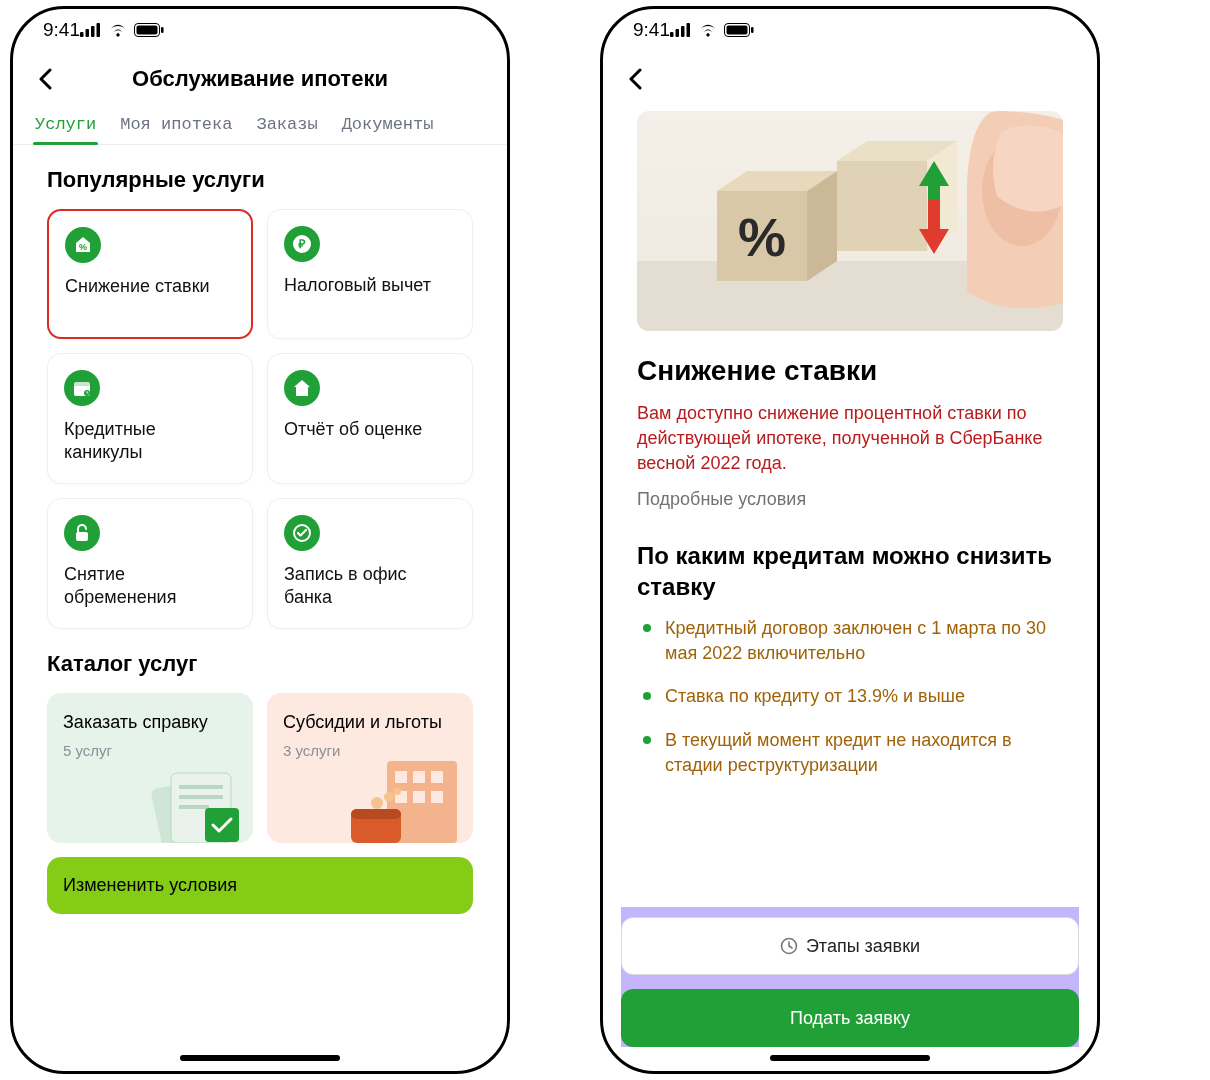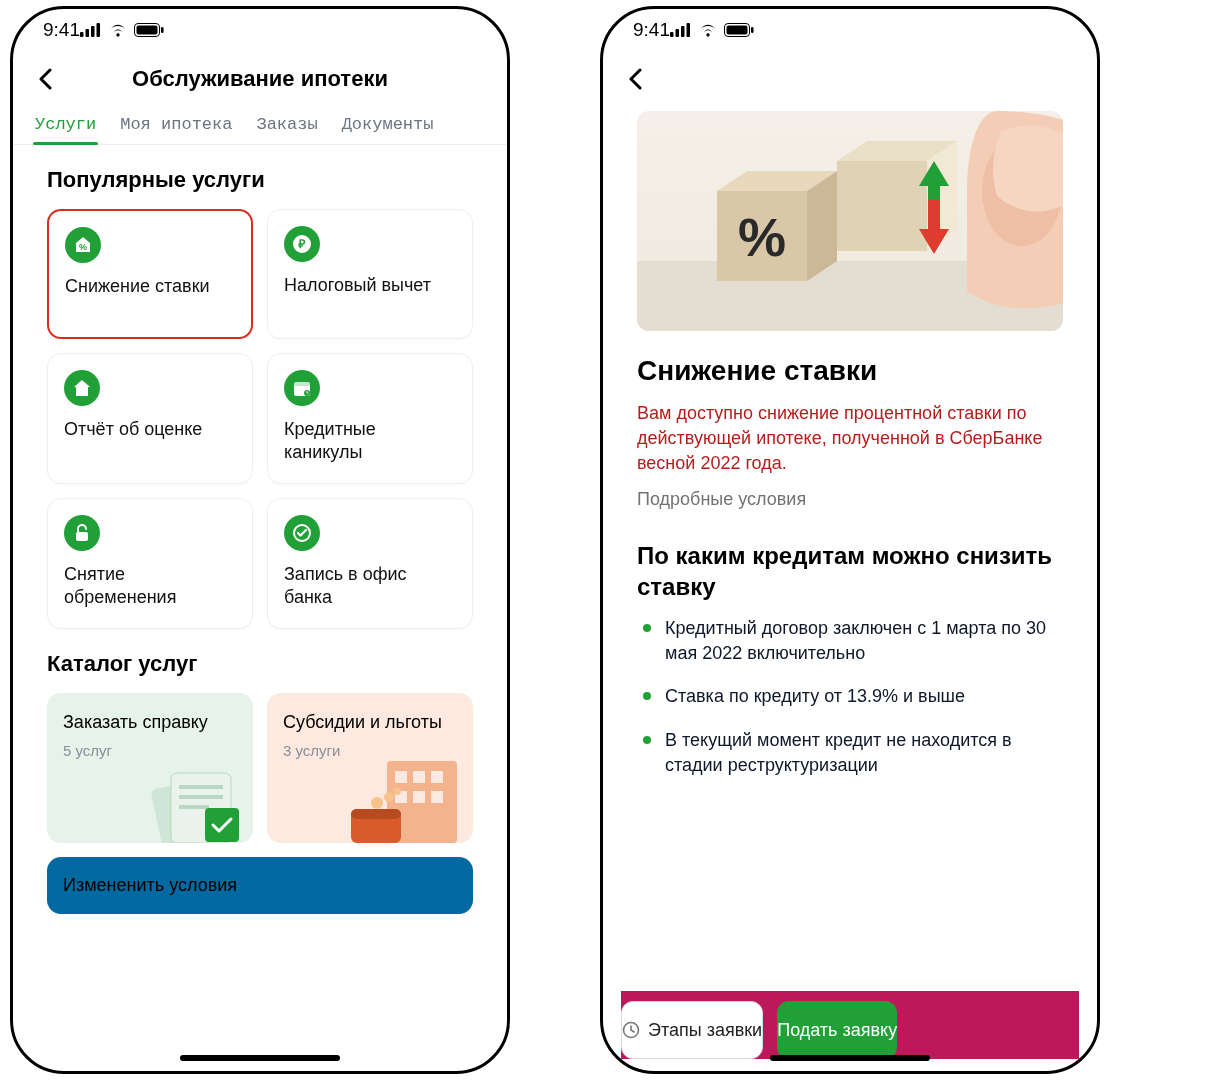--- a/index.html
+++ b/index.html
@@ -108,21 +108,21 @@
     position: relative;
     overflow: hidden;
     cursor: pointer;
   }
   .cat-green { background: #e6f3ea; }
   .cat-peach { background: #fde9df; }
   .cat-title { font-size: 18px; line-height: 1.25; margin-bottom: 8px; }
   .cat-sub { font-size: 15px; color: #8a8f98; }
   .cat-illust { position: absolute; right: 6px; bottom: 0; }
   .wide-card {
-    background: #0369a1;
+    background: #84cc16;
     border-radius: 14px;
     padding: 18px 16px;
     margin-top: 14px;
     font-size: 18px;
     cursor: pointer;
   }
   .home-indicator {
     position: absolute;
     left: 50%; transform: translateX(-50%);
     bottom: 10px;
@@ -139,31 +139,31 @@
     position: relative;
     overflow: hidden;
   }
   .hero svg { position: absolute; }
   .detail-title { font-size: 28px; font-weight: 600; margin: 24px 0 14px; }
   .detail-para { font-size: 18px; line-height: 1.4; color: #b91c1c; }
   .link-green { color: #737373; font-size: 18px; margin-top: 12px; display: inline-block; cursor: pointer; }
   .sub-title { font-size: 24px; font-weight: 600; margin: 30px 0 14px; line-height: 1.3; }
   .bullets { list-style: none; padding: 0; }
   .bullets li {
-    font-size: 18px; line-height: 1.4; color: #0f172a;
+    font-size: 18px; line-height: 1.4; color: #a16207;
     padding-left: 28px; position: relative; margin-bottom: 18px;
   }
   .bullets li::before {
     content: ""; position: absolute; left: 6px; top: 8px;
     width: 8px; height: 8px; border-radius: 50%; background: #21a038;
   }
   .bottom-actions {
-    position: absolute; left: 18px; right: 18px; bottom: 12px;
-    display: flex; gap: 14px;
-    background: #be185d; padding-top: 10px;
+    position: absolute; left: 18px; right: 18px; bottom: 24px;
+    display: flex; flex-direction: column; gap: 14px;
+    background: #c4b5fd; padding-top: 10px;
   }
   .btn {
     height: 58px; border-radius: 12px;
     display: flex; align-items: center; justify-content: center;
     font-size: 18px; cursor: pointer; gap: 8px;
   }
   .btn-outline { border: 1.5px solid #d8dbde; background: #fff; color: #222; }
   .btn-primary { background: #21a038; color: #fff; border: none; font-weight: 500; }
   .fade-mask {
     position: absolute; left:0; right:0; bottom: 150px; height: 60px;
@@ -229,35 +229,35 @@
           <svg width="20" height="20" viewBox="0 0 20 20">
               <circle cx="10" cy="10" r="9" fill="#fff"></circle>
               <text x="10" y="14" text-anchor="middle" font-size="12" fill="#21a038" font-weight="700">₽</text>
             </svg>
         </div>
         <div class="card-label">Налоговый вычет</div>
       </div>
       <div class="card">
         <div class="card-icon">
           <svg width="20" height="20" viewBox="0 0 20 20">
-              <path d="M10 2 L2 9 H4 V18 H16 V9 H18 Z" fill="#fff"></path>
-            </svg>
-        </div>
-        <div class="card-label">Отчёт об оценке</div>
-      </div>
-      <div class="card">
-        <div class="card-icon">
-          <svg width="20" height="20" viewBox="0 0 20 20">
               <rect x="2" y="4" width="16" height="14" rx="2" fill="#fff"></rect>
               <rect x="2" y="4" width="16" height="4" fill="#21a038" opacity="0.25"></rect>
               <circle cx="15" cy="15" r="3" fill="#21a038"></circle>
               <path d="M15 13v2h1.5" stroke="#fff" stroke-width="1"></path>
             </svg>
         </div>
         <div class="card-label">Кредитные каникулы</div>
+      </div>
+      <div class="card">
+        <div class="card-icon">
+          <svg width="20" height="20" viewBox="0 0 20 20">
+              <path d="M10 2 L2 9 H4 V18 H16 V9 H18 Z" fill="#fff"></path>
+            </svg>
+        </div>
+        <div class="card-label">Отчёт об оценке</div>
       </div>
       <div class="card">
         <div class="card-icon">
           <svg width="20" height="20" viewBox="0 0 20 20">
               <path d="M6 9V6a4 4 0 0 1 8 0" stroke="#fff" stroke-width="2" fill="none" stroke-linecap="round"></path>
               <rect x="4" y="9" width="12" height="9" rx="2" fill="#fff"></rect>
             </svg>
         </div>
         <div class="card-label">Снятие обременения</div>
       </div>

